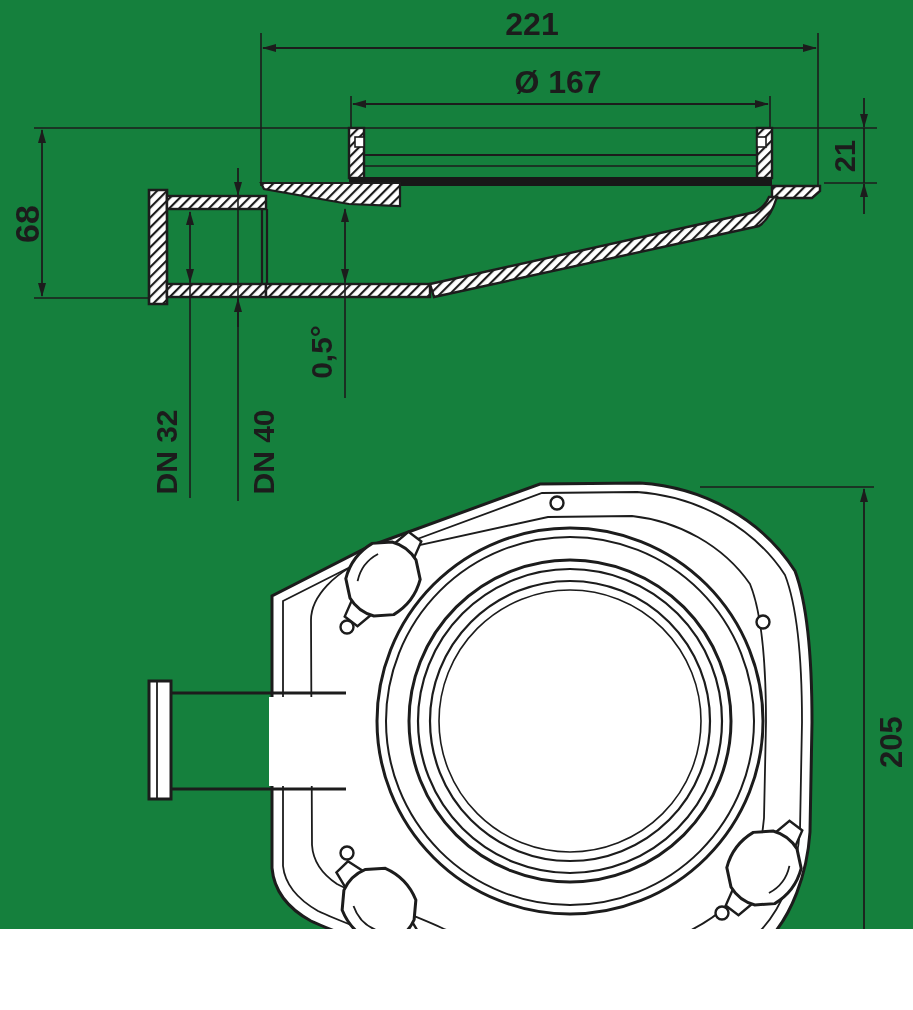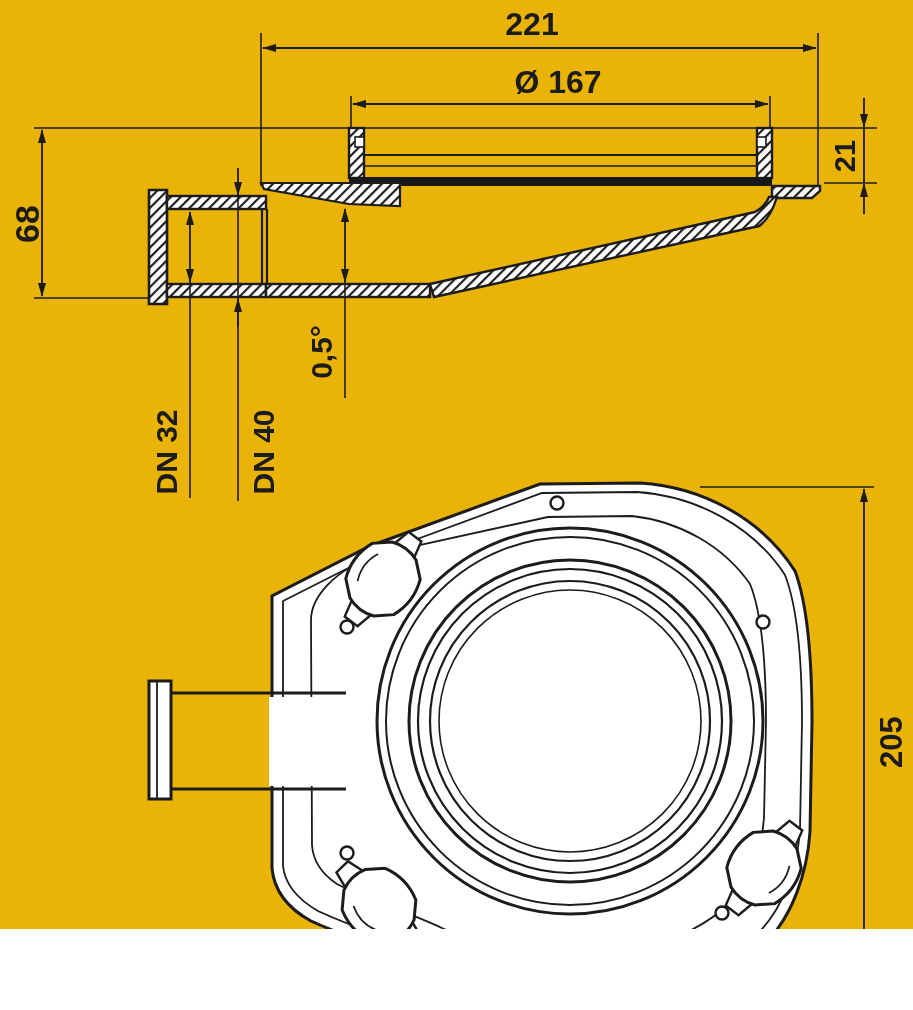--- a/index.html
+++ b/index.html
@@ -1,16 +1,16 @@
 <!DOCTYPE html>
 <html><head>
 <meta charset="utf-8">
 <style>
   html,body{margin:0;padding:0;background:#ffffff;}
-  .canvas{position:relative;width:913px;height:929px;background:#eab308;overflow:hidden;
+  .canvas{position:relative;width:913px;height:929px;background:#15803d;overflow:hidden;
           font-family:"Liberation Sans", sans-serif;}
   svg{position:absolute;left:0;top:0;}
   text{font-family:"Liberation Sans","DejaVu Sans",sans-serif;font-weight:bold;fill:#1c1c1c;}
 </style>
 </head>
 <body>
 
 <div class="canvas">
 <svg width="913" height="1010" viewBox="0 0 913 1010">
   <defs>

